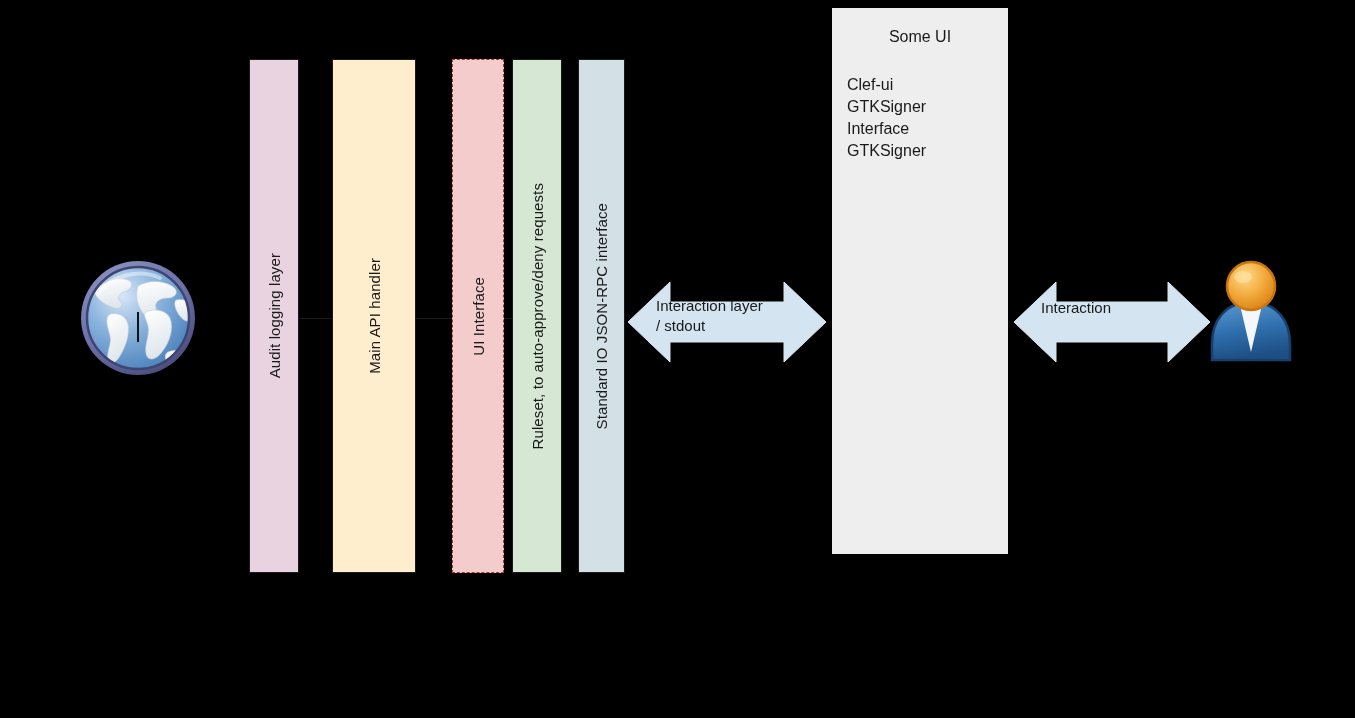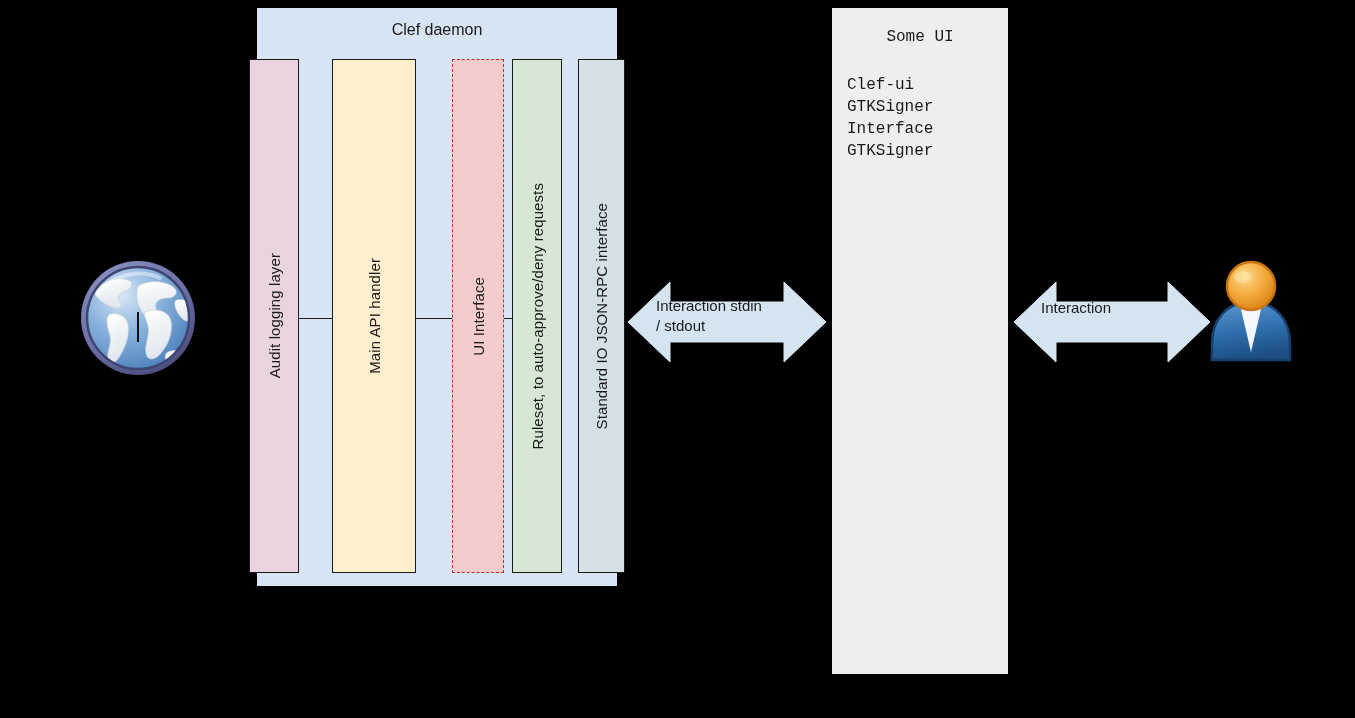--- a/index.html
+++ b/index.html
@@ -78,24 +78,23 @@
   .lane.ui      { left: 452px; width: 52px; background: #f5cccc; border: 1px dashed #b03535; }
   .lane.ruleset { left: 512px; width: 50px; background: #d6e8d4; }
   .lane.stdio   { left: 578px; width: 47px; background: #d3e0e6; }
 
   
   .ui-panel {
     position: absolute;
     left: 832px;
     top: 8px;
     width: 176px;
-    height: 666px;
+    height: 546px;
     background: #eeeeee;
     box-sizing: border-box;
-    font-family: Liberation Mono, monospace;
   }
   .ui-panel-title {
     position: absolute;
     left: 0;
     top: 19px;
     width: 100%;
     text-align: center;
     font-size: 16px;
     line-height: 20px;
     color: #1a1a1a;
@@ -184,23 +183,20 @@
                  C68 88 74 80 72 70 C70 62 66 58 70 56 Z"></path>
         <path d="M100 44 C108 42 116 46 118 54 C120 62 114 68 108 64 C102 60 96 48 100 44 Z"></path>
         <path d="M92 96 C100 92 110 96 110 104 C110 112 100 116 94 110 C88 104 88 98 92 96 Z"></path>
       </g>
       <circle cx="62" cy="62" r="51" fill="none" stroke="#3f4470" stroke-width="2.5"></circle>
       <path d="M22 38 C34 20 62 12 84 22" fill="none" stroke="#ffffff" stroke-opacity="0.45" stroke-width="4" stroke-linecap="round"></path>
       <line x1="62" y1="56" x2="62" y2="86" stroke="#111111" stroke-width="2"></line>
     </svg>
   </div>
 
-  <div class="clef-panel">
-    <div class="clef-title">Clef daemon</div>
-  </div>
 
   <div class="connector" style="left:298px; width:35px;"></div>
   <div class="connector" style="left:415px; width:38px;"></div>
   <div class="connector" style="left:503px; width:10px;"></div>
 
   <div class="lane audit">
     <span class="lane-label">Audit logging layer</span>
   </div>
   <div class="lane api">
     <span class="lane-label">Main API handler</span>
@@ -211,21 +207,21 @@
   <div class="lane ruleset">
     <span class="lane-label">Ruleset, to auto-approve/deny requests</span>
   </div>
   <div class="lane stdio">
     <span class="lane-label">Standard IO JSON-RPC interface</span>
   </div>
 
   <svg class="arrow" style="left:626px; top:280px;" width="202" height="84" aria-hidden="true">
     <polygon points="2,42 44,2 44,22 158,22 158,2 200,42 158,82 158,62 44,62 44,82" fill="#d4e4f1" stroke="#d4e4f1" stroke-width="1"></polygon>
   </svg>
-  <div class="arrow-label" style="left:656px; top:296px;">Interaction stdin</div>
+  <div class="arrow-label" style="left:656px; top:296px;">Interaction layer</div>
   <div class="arrow-label" style="left:656px; top:316px;text-align:center;">/ stdout</div>
 
   <div class="ui-panel">
     <div class="ui-panel-title">Some UI</div>
     <ul class="ui-list">
       <li>Clef-ui</li>
       <li>GTKSigner</li>
       <li>Interface</li>
       <li>GTKSigner</li>
     </ul>

